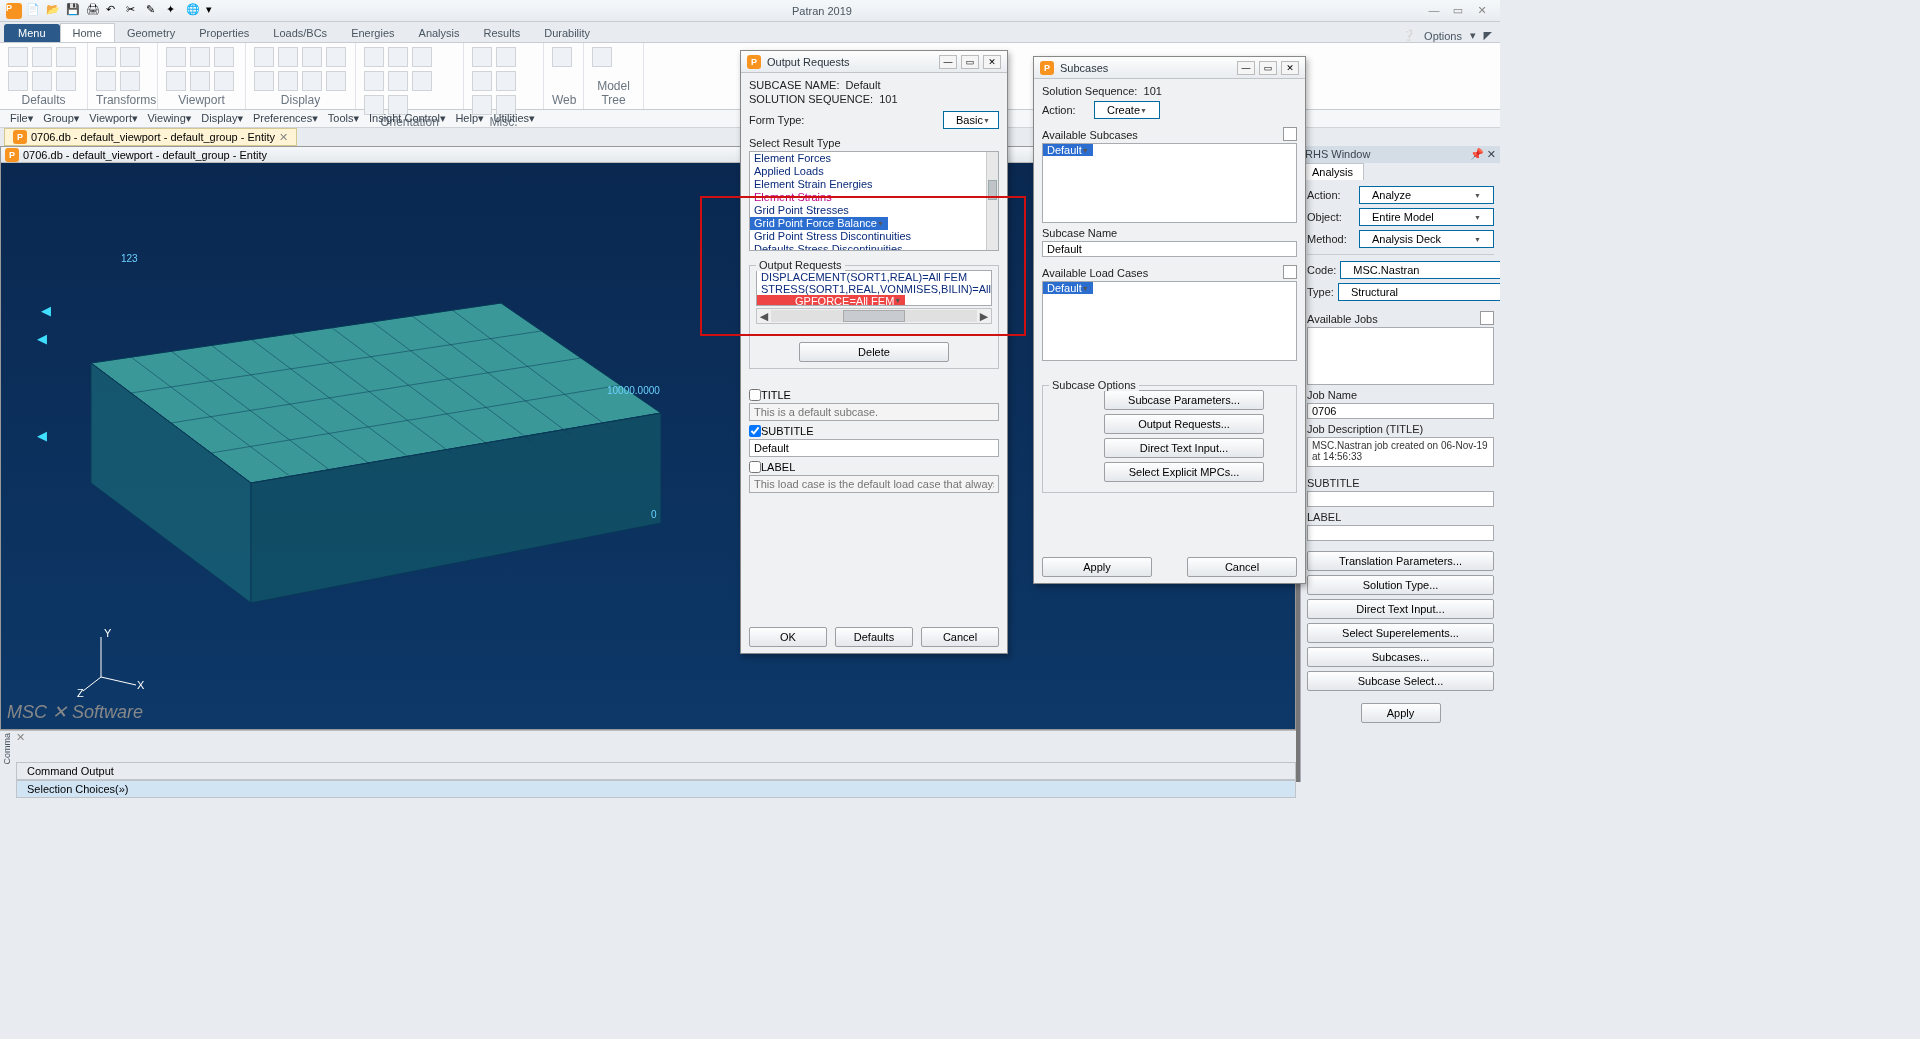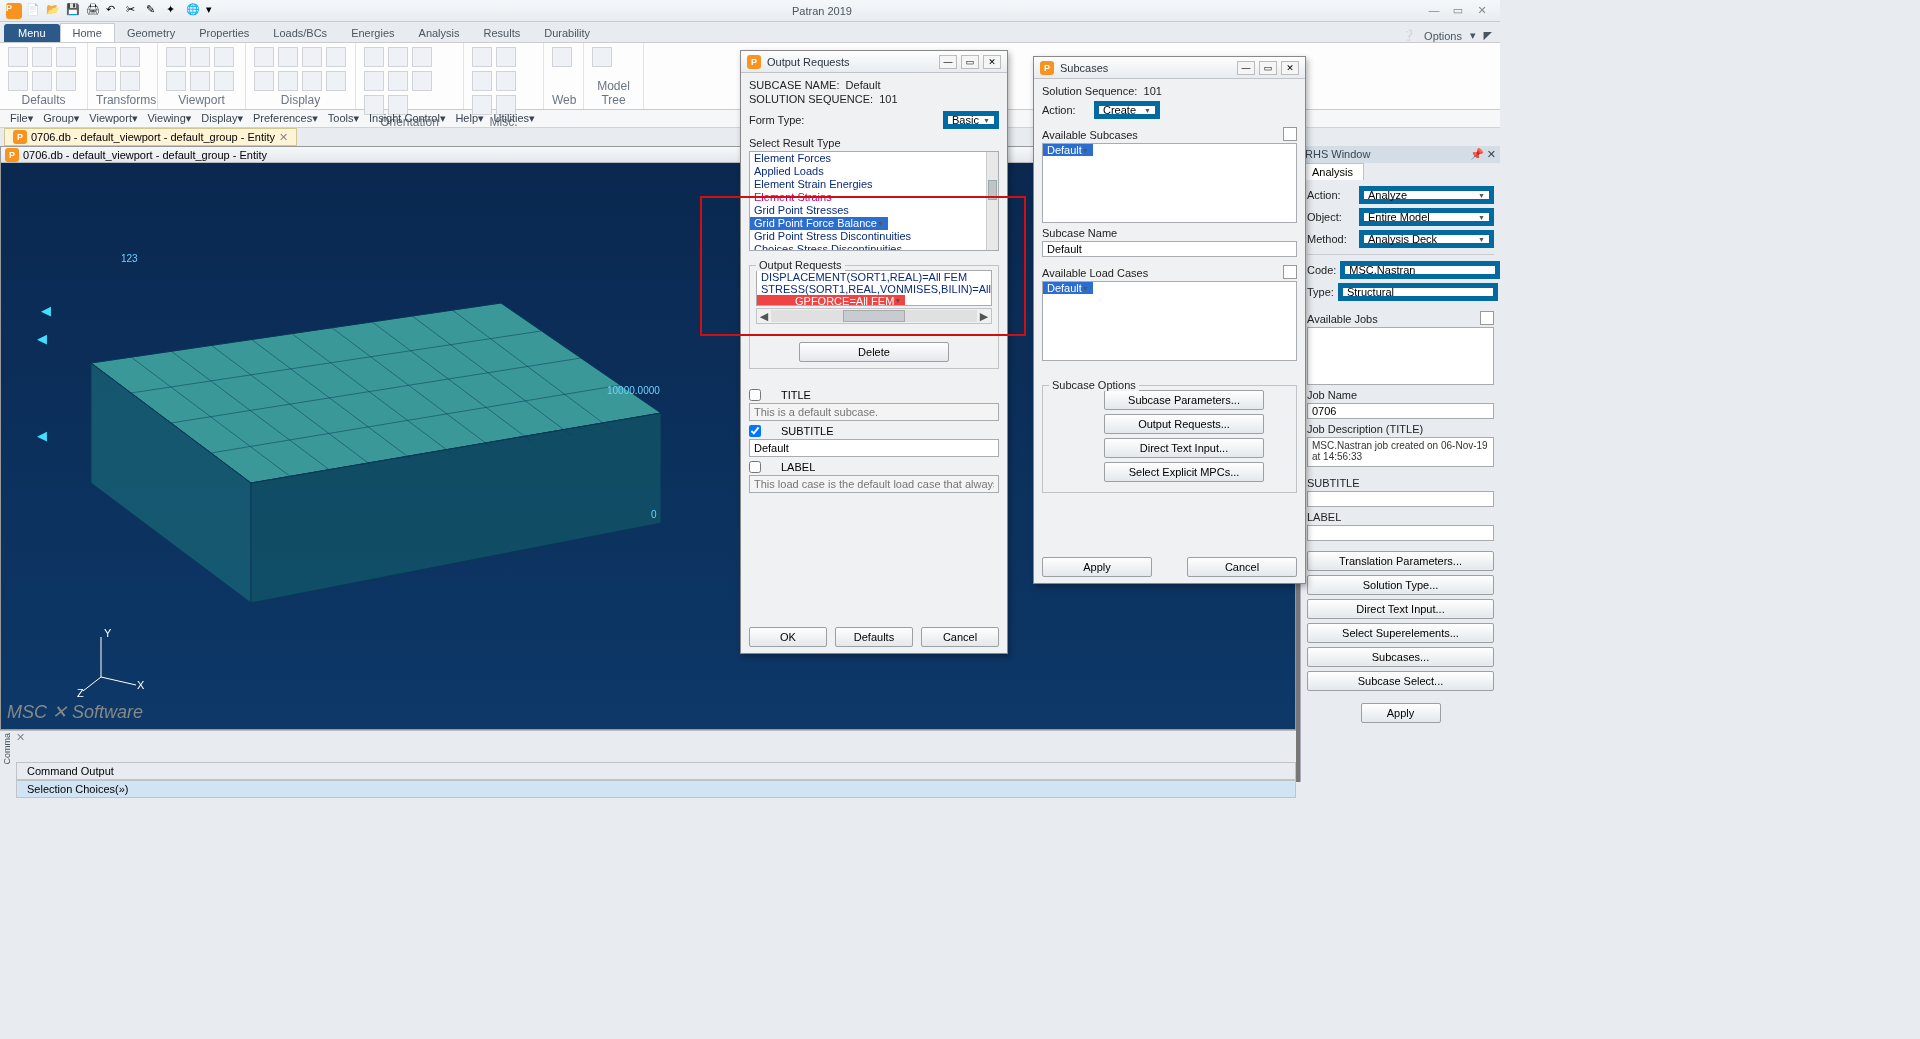--- a/index.html
+++ b/index.html
@@ -60,21 +60,21 @@
 .leftlabel { position:absolute; left:2px; top:2px; writing-mode:vertical-rl; transform:rotate(180deg); color:#4a5560; font-size:9px; }
 
 
 .rhs { position:absolute; top:0; right:0; bottom:0; width:200px; background:#e8ecf0; border-left:1px solid #aab; display:flex; flex-direction:column; }
 .rhs-title { background:#d4dce6; padding:2px 4px; color:#3a4550; display:flex; justify-content:space-between; }
 .rhs-tabs { display:flex; background:#e8ecf0; }
 .rhs-tab { padding:2px 10px; background:#fff; border:1px solid #c0c4c8; border-bottom:none; }
 .rhs-body { flex:1; padding:6px; overflow-y:auto; }
 .form-row { display:flex; align-items:center; margin-bottom:4px; gap:4px; }
 .form-row label { width:48px; color:#222; }
-.form-row .sel, .form-row input { flex:1; border:5px solid #0369a1; background:#fff; padding:1px 4px; height:18px; }
+.form-row .sel, .form-row input { flex:1; border:1px solid #0369a1; background:#fff; padding:1px 12px; height:18px; }
 .sel { display:inline-flex; align-items:center; justify-content:space-between; }
 .sel::after { content:"▼"; font-size:7px; color:#555; }
 .section-label { color:#222; margin:4px 0 2px 0; }
 .listbox { border:1px solid #a8acb0; background:#fff; height:58px; overflow:hidden; }
 .listbox.tall { height:80px; }
 .listbox .item { padding:0 4px; }
 .listbox .item.sel { background:#2b6ecf; color:#fff; }
 .btn { display:block; width:100%; text-align:center; border:1px solid #9ca0a4; background:linear-gradient(#fefefe,#e4e8ec); padding:3px 4px; margin-bottom:4px; cursor:pointer; border-radius:2px; }
 .textarea { border:1px solid #a8acb0; background:#fff; padding:2px 4px; min-height:30px; font-size:10px; color:#333; }
 .list-icon { width:14px;height:14px;border:1px solid #999;background:#fff; }
@@ -100,21 +100,21 @@
 .result-list .item.sel { background:#2b6ecf; color:#fff; }
 .result-list .scrollbar { position:absolute; right:0; top:0; bottom:0; width:12px; background:#e8e8e8; border-left:1px solid #ccc; }
 .result-list .scrollbar .thumb { position:absolute; left:1px; right:1px; top:28px; height:20px; background:#c0c4c8; border:1px solid #9aa; }
 .out-requests-box { border:1px solid #a8acb0; background:#fff; height:36px; overflow:hidden; }
 .out-requests-box .line { padding:0 4px; color:#0a2a7a; white-space:nowrap; line-height:12px; }
 .out-requests-box .line.sel { background:#ef4444; color:#fff;padding-left:38px; }
 .hscroll-bar-wrap { height:16px; display:flex; align-items:center; border:1px solid #c0c4c8; background:#f0f0f0; margin-top:2px; }
 .hscroll-bar-wrap .arrow { width:14px; text-align:center; color:#555; }
 .hscroll-bar-wrap .track { flex:1; height:12px; background:#e0e0e0; position:relative; }
 .hscroll-bar-wrap .track .thumb { position:absolute; left:35%; width:30%; top:0; bottom:0; background:#c8ccd0; border:1px solid #aaa; }
-.check-row { display:flex; align-items:flex-start; gap:20px; margin:4px 0 2px 0; }
+.check-row { display:flex; align-items:flex-start; gap:0; margin:4px 0 2px 0; }
 .check-row input { width:12px; height:12px; }
 .disabled-input { background:#f4f4f4; color:#888; }
 
 .redbox { position:absolute; border:2px solid #d01010; pointer-events:none; }
 
 .subcase-opts .btn { width:160px; margin:0 auto 4px auto; }
 </style>
 </head>
 <body>
 
@@ -412,21 +412,21 @@
       </div>
     <div class="section-label" style="margin-top:8px;">Select Result Type</div>
     <div class="result-list">
       <div class="item">Element Forces</div>
       <div class="item">Applied Loads</div>
       <div class="item">Element Strain Energies</div>
       <div class="item" style="text-decoration:line-through;color:#b08;">Element Strains</div>
       <div class="item">Grid Point Stresses</div>
       <div class="item sel">Grid Point Force Balance</div>
       <div class="item">Grid Point Stress Discontinuities</div>
-      <div class="item">Choices Stress Discontinuities</div>
+      <div class="item">Defaults Stress Discontinuities</div>
       <div class="scrollbar">
           <div class="thumb"></div>
         </div>
     </div>
 
     <div class="fieldset" style="margin-top:14px;">
       <div class="legend">Output Requests</div>
       <div class="out-requests-box">
         <div class="line">DISPLACEMENT(SORT1,REAL)=All FEM</div>
         <div class="line">STRESS(SORT1,REAL,VONMISES,BILIN)=All FEM;PARAM,NOCO</div>

